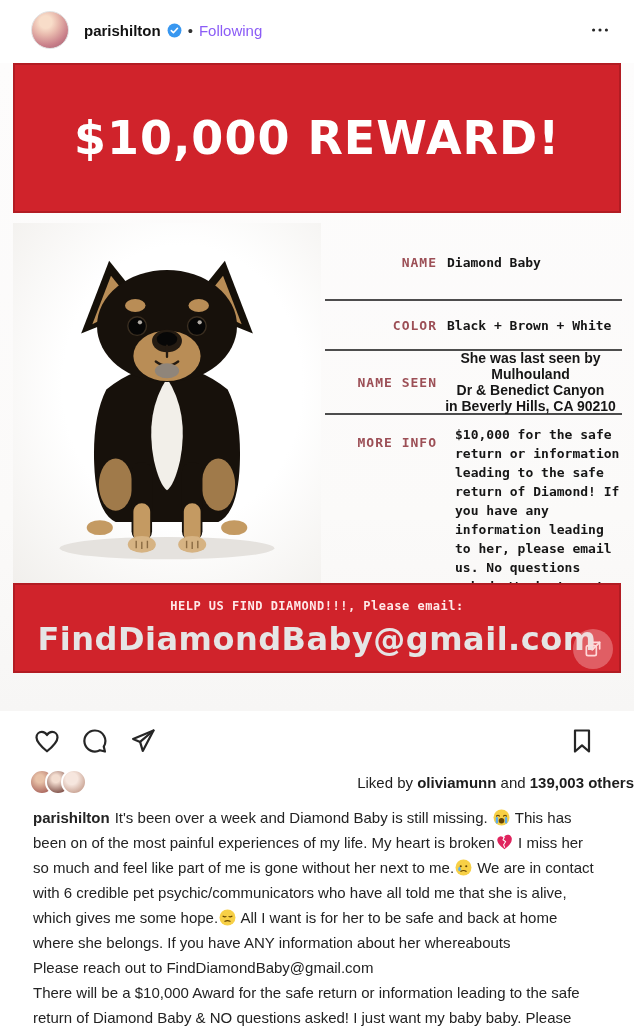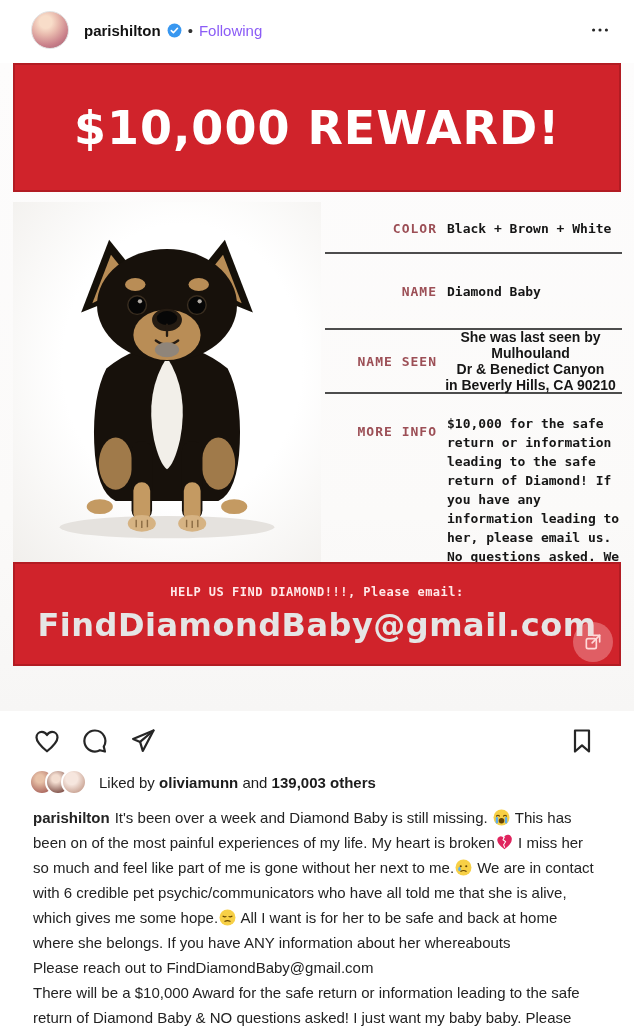--- a/index.html
+++ b/index.html
@@ -19,62 +19,62 @@
   .uname{font-weight:700; color:#121212;}
   .badge{width:15px; height:15px; display:inline-block;}
   .dotsep{color:#333;}
   .following{color:#8b5cf6;}
   .more-btn{margin-left:auto; width:28px; height:28px; display:flex; align-items:center; justify-content:center;}
 
   
   .poster{position:relative; height:648px;
     background:linear-gradient(180deg,#fdfcfc 0%, #fbfaf9 70%, #f7f6f5 100%);}
   .banner{background:var(--banner_red); border:2px solid var(--banner_border); margin:0 13px;}
-  .banner-top{margin-top:3px; height:129px; display:flex; flex-direction:column;
+  .banner-top{margin-top:3px; height:150px; display:flex; flex-direction:column;
     align-items:center; justify-content:center; gap:12px;}
   .reward-title{color:#fff; font-family:"DejaVu Sans", sans-serif; font-weight:800;
     font-size:46px; letter-spacing:1px; white-space:nowrap;}
   .reward-sub{color:#fff; font-family:"DejaVu Sans", sans-serif; font-weight:800;
     font-size:23px; letter-spacing:2px; white-space:nowrap;}
 
   .poster-content{display:flex; height:370px; padding-left:13px;}
   .photo{width:308px; position:relative; margin-top:10px;
     background:radial-gradient(ellipse at 55% 45%, #ffffff 50%, #f1efec 100%);}
   .photo svg{position:absolute; left:14px; top:8px;}
 
   .info-panel{flex:1; margin:12px 12px 0 4px; font-family:"DejaVu Sans Mono", monospace;}
   .info-row{display:flex; align-items:center;}
   .info-row.bordered{border-bottom:2px solid #4d4d4d;}
   .r-name{height:76px;}
   .r-color{height:50px;}
   .r-seen{height:64px;}
-  .r-more{height:174px; align-items:flex-start; padding-top:20px;}
+  .r-more{height:174px; align-items:flex-start; padding-top:10px;gap:8px;}
   .info-label{width:112px; text-align:right; color:var(--label_maroon); font-weight:700;
     font-size:13px; letter-spacing:1px; flex:0 0 auto;}
   .r-more .info-label{padding-top:10px;}
   .info-value{flex:1; padding-left:10px; color:#161616; font-weight:700; font-size:13px; line-height:19px;}
   .r-seen .info-value{font-family:"Liberation Sans", sans-serif; font-size:14px; line-height:16px;
     text-align:center; white-space:pre-line; padding-left:4px; padding-right:2px;}
 
-  .banner-bottom{position:relative; height:104px; display:flex; flex-direction:column;
+  .banner-bottom{position:relative; height:90px; display:flex; flex-direction:column;
     align-items:center; justify-content:center; gap:7px;}
   .help-line{font-family:"DejaVu Sans Mono", monospace; color:#ffe9e9; font-size:12px;
     font-weight:700; letter-spacing:.5px;}
   .email{color:#e5e5e5; font-family:"DejaVu Sans", sans-serif; font-weight:800; font-size:32px;
     letter-spacing:.5px; white-space:nowrap;}
   .open-btn{position:absolute; right:6px; bottom:2px; width:40px; height:40px; border-radius:50%;
     background:rgba(255,205,205,.35); display:flex; align-items:center; justify-content:center;}
 
   
   .actions{display:flex; align-items:center; gap:20px; padding:16px 24px 8px 33px;}
   .icon-btn{display:flex; align-items:center; justify-content:center;}
   .actions svg{display:block;}
 
   
-  .liked{display:flex; align-items:center; padding-left:29px; margin-top:6px; font-size:15px; color:#1d1d1d;}
+  .liked{display:flex; align-items:center; padding-left:29px; margin-top:6px; font-size:15px; color:#1d1d1d;justify-content:space-between;}
   .liked-avatars{display:flex;}
   .mini-av{width:26px; height:26px; border-radius:50%; border:2px solid #fff;}
   .mini-av + .mini-av{margin-left:-10px;}
   .av1{background:radial-gradient(circle at 40% 35%, #e8c2a8 20%, #a8625a 80%);}
   .av2{background:radial-gradient(circle at 40% 35%, #f3ddd0 20%, #7a4a42 80%);}
   .av3{background:radial-gradient(circle at 40% 35%, #f6e6de 30%, #c7a090 80%);}
   .liked-text{margin-left:12px;}
   .liked-text b{font-weight:700;}
 
   
@@ -144,27 +144,27 @@
         <circle cx="185" cy="88" r="2.3" fill="#cfc9c2" opacity="0.85"></circle>
         <ellipse cx="150" cy="124" rx="36" ry="27" fill="#b98d56"></ellipse>
         <ellipse cx="150" cy="108" rx="16" ry="12" fill="#241b12"></ellipse>
         <ellipse cx="150" cy="106" rx="11" ry="7.5" fill="#070707"></ellipse>
         <path d="M150 113v12 M138 130q12 9 24 0" stroke="#241b12" stroke-width="2.5" fill="none" stroke-linecap="round"></path>
         <ellipse cx="150" cy="140" rx="13" ry="8" fill="#8f857a"></ellipse>
       </svg>
     </div>
 
     <div class="info-panel">
+      <div class="info-row r-name bordered">
+        <div class="info-label">NAME</div>
+        <div class="info-value">Diamond Baby</div>
+      </div>
       <div class="info-row r-color bordered">
         <div class="info-label">COLOR</div>
         <div class="info-value">Black + Brown + White</div>
-      </div>
-      <div class="info-row r-name bordered">
-        <div class="info-label">NAME</div>
-        <div class="info-value">Diamond Baby</div>
       </div>
       <div class="info-row r-seen bordered">
         <div class="info-label">NAME SEEN</div>
         <div class="info-value">She was last seen by Mulhouland
 Dr &amp; Benedict Canyon
 in Beverly Hills, CA 90210</div>
       </div>
       <div class="info-row r-more">
         <div class="info-label">MORE INFO</div>
         <div class="info-value">$10,000 for the safe return or information leading to the safe return of Diamond! If you have any information leading to her, please email us. No questions asked. We just want Diamond to come back to our family.</div>

